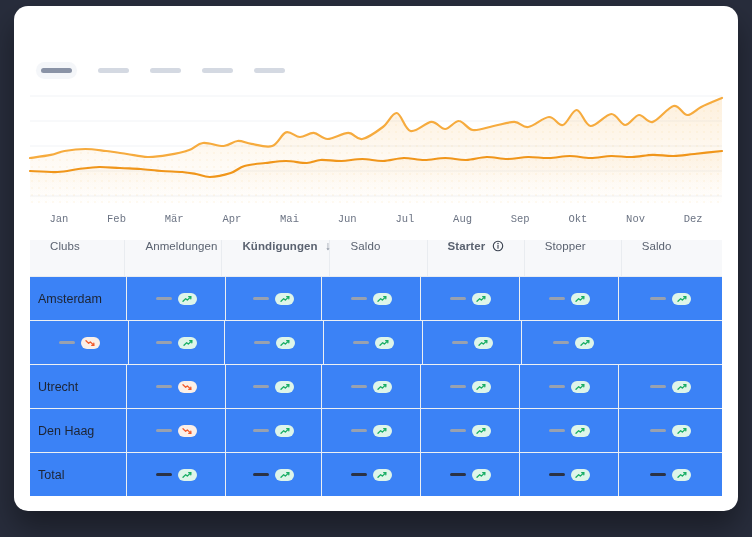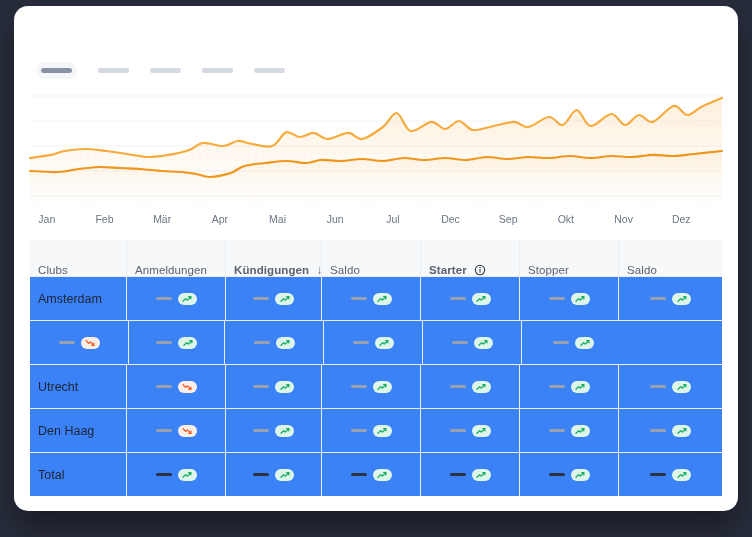--- a/index.html
+++ b/index.html
@@ -21,32 +21,33 @@
   }
   .tab-selected-wrap{
     background:#F4F6F9;border-radius:9px;padding:6px 5px;
     display:flex;align-items:center;cursor:pointer;
   }
   .tab-bar-pill{width:31px;height:5px;border-radius:2.5px;cursor:pointer;}
   
   .chart{position:absolute;left:16px;top:89px;width:692px;height:110px;}
   .chart svg{overflow:visible;display:block;}
   .x-axis{
-    position:absolute;left:4px;top:205px;width:692px;height:16px;
-    display:flex;align-items:center;
+    position:absolute;left:16px;top:205px;width:692px;height:16px;
+    display:flex;align-items:center;font-family:Liberation Mono, monospace;
   }
   .x-axis span{flex:1;text-align:center;font-size:10.5px;color:#6C7484;}
   
   .table{position:absolute;left:16px;top:234px;width:692px;}
   .thead{display:flex;background:#F7F8FA;height:36px;border-bottom:1px solid #E9ECF0;}
   .th{
-    display:flex;align-items:flex-end;gap:7px;
+    display:flex;align-items:flex-start;gap:7px;
     padding-left:8px;box-sizing:border-box;
     font-size:11.5px;color:#5A6270;letter-spacing:.1px;
     border-right:1px solid #E9ECF0;
+    margin-left:12px;
   }
   .th:last-child{border-right:none;}
   .sort-glyph{font-size:12px;color:#747D8C;line-height:1;}
   .tr{display:flex;height:43px;background:#3b82f6;border-bottom:1px solid #EDF0F3;}
   .tr:last-child{border-bottom:none;}
   .td{
     display:flex;align-items:center;justify-content:center;gap:6px;
     box-sizing:border-box;border-right:1px solid #ECEFF2;
   }
   .td:last-child{border-right:none;}
@@ -106,21 +107,21 @@
     </div>
 
   <div class="x-axis">
       <span>Jan</span>
       <span>Feb</span>
       <span>Mär</span>
       <span>Apr</span>
       <span>Mai</span>
       <span>Jun</span>
       <span>Jul</span>
-      <span>Dec</span>
+      <span>Aug</span>
       <span>Sep</span>
       <span>Okt</span>
       <span>Nov</span>
       <span>Dez</span>
     </div>
 
   <div class="table">
     <div class="thead">
         <div class="th" style="width: 97px;">
           <span>Clubs</span>

